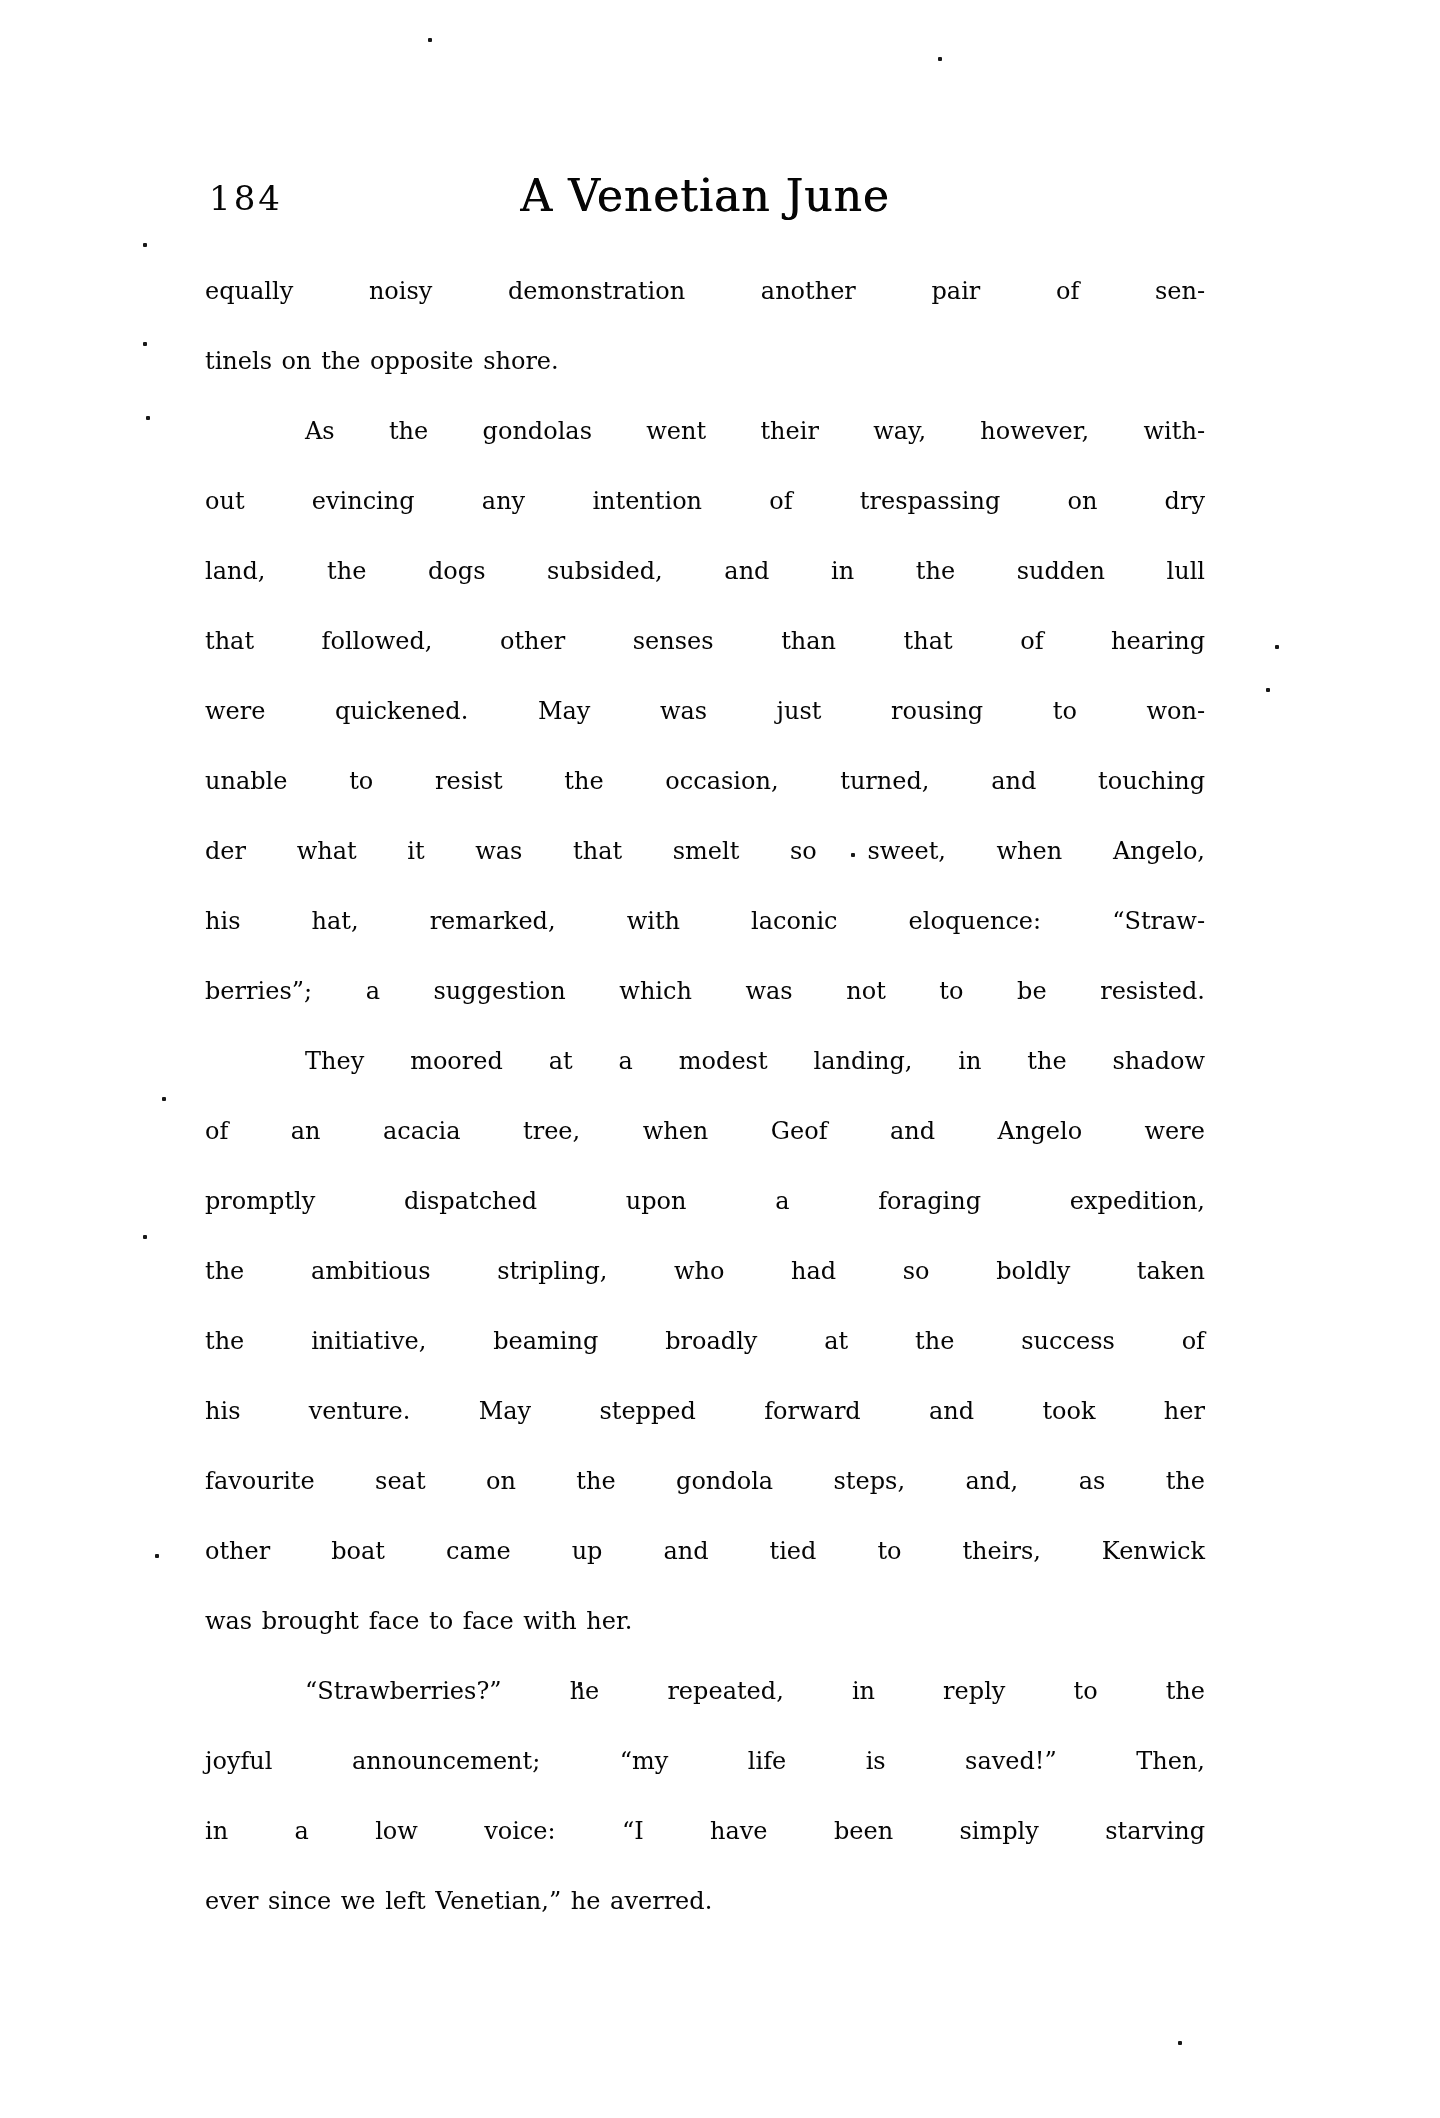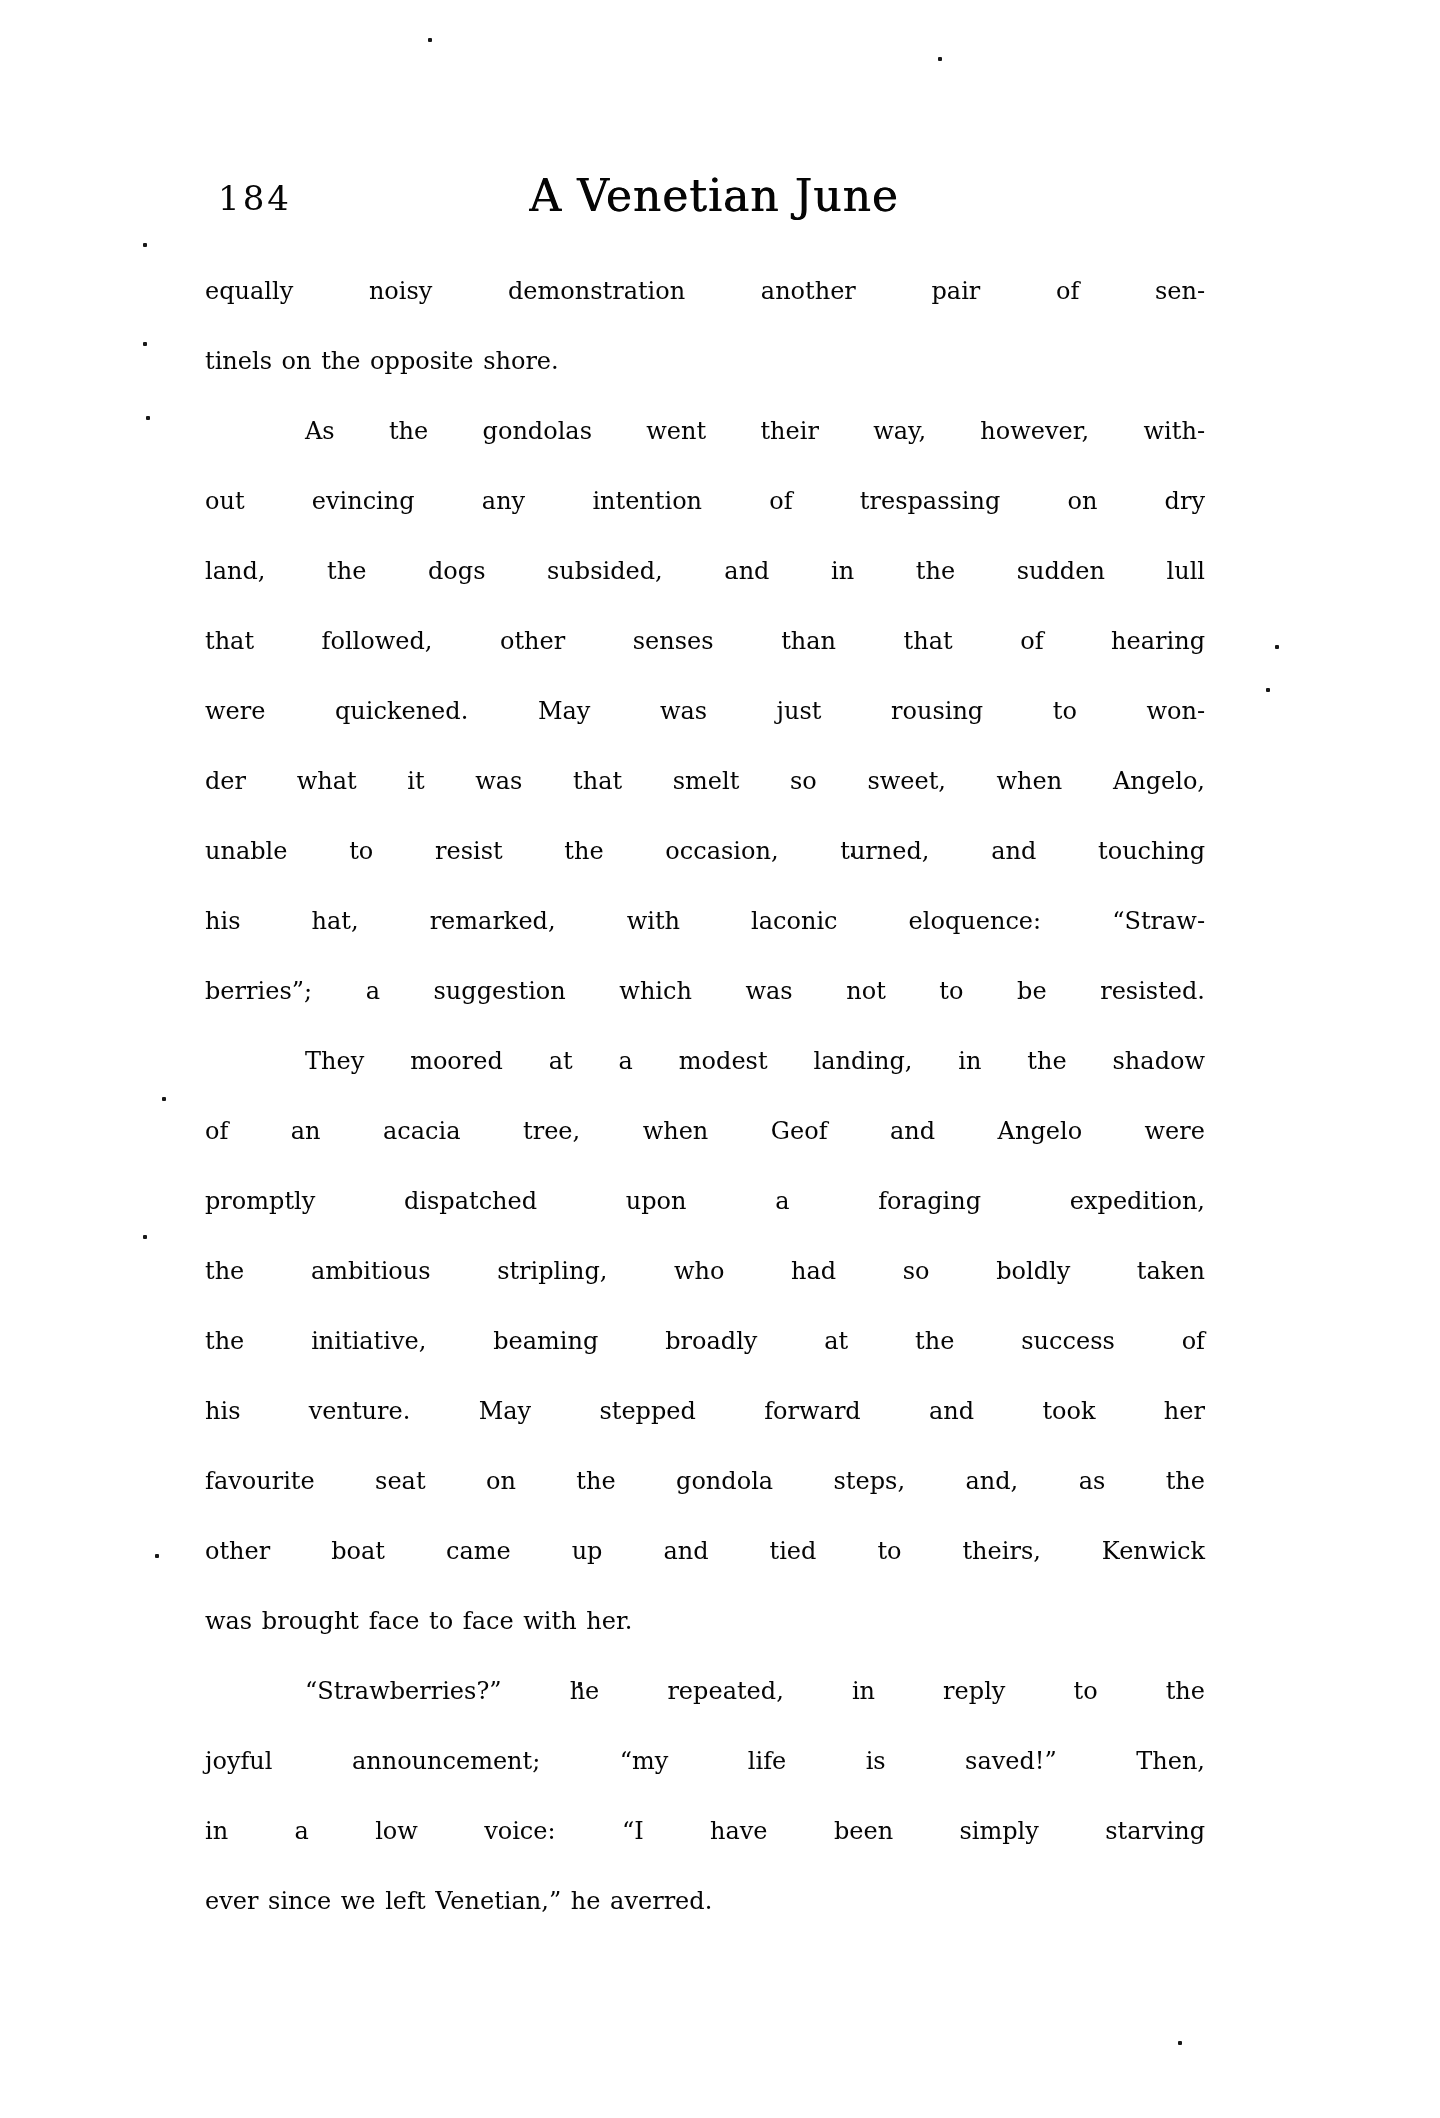--- a/index.html
+++ b/index.html
@@ -11,21 +11,21 @@
     position: relative;
     width: 1440px;
     height: 2118px;
     background: #ffffff;
     overflow: hidden;
     font-family: "DejaVu Serif", "Liberation Serif", serif;
     color: #050505;
   }
   .header {
     position: absolute;
-    left: 214px;
+    left: 205px;
     top: 170px;
     width: 1000px;
     height: 60px;
   }
   .page-number {
     position: absolute;
     left: 4px;
     top: 11px;
     font-size: 34px;
     line-height: 1;
@@ -83,22 +83,22 @@
   </div>
 
   <div class="body-text">
     <div class="line">equally noisy demonstration another pair of sen-</div>
     <div class="line last">tinels on the opposite shore.</div>
     <div class="line indent">As the gondolas went their way, however, with-</div>
     <div class="line">out evincing any intention of trespassing on dry</div>
     <div class="line">land, the dogs subsided, and in the sudden lull</div>
     <div class="line">that followed, other senses than that of hearing</div>
     <div class="line">were quickened. May was just rousing to won-</div>
+    <div class="line">unable to resist the occasion, turned, and touching</div>
     <div class="line">der what it was that smelt so sweet, when Angelo,</div>
-    <div class="line">unable to resist the occasion, turned, and touching</div>
     <div class="line">his hat, remarked, with laconic eloquence: “Straw-</div>
     <div class="line">berries”; a suggestion which was not to be resisted.</div>
     <div class="line indent">They moored at a modest landing, in the shadow</div>
     <div class="line">of an acacia tree, when Geof and Angelo were</div>
     <div class="line">promptly dispatched upon a foraging expedition,</div>
     <div class="line">the ambitious stripling, who had so boldly taken</div>
     <div class="line">the initiative, beaming broadly at the success of</div>
     <div class="line">his venture. May stepped forward and took her</div>
     <div class="line">favourite seat on the gondola steps, and, as the</div>
     <div class="line">other boat came up and tied to theirs, Kenwick</div>

